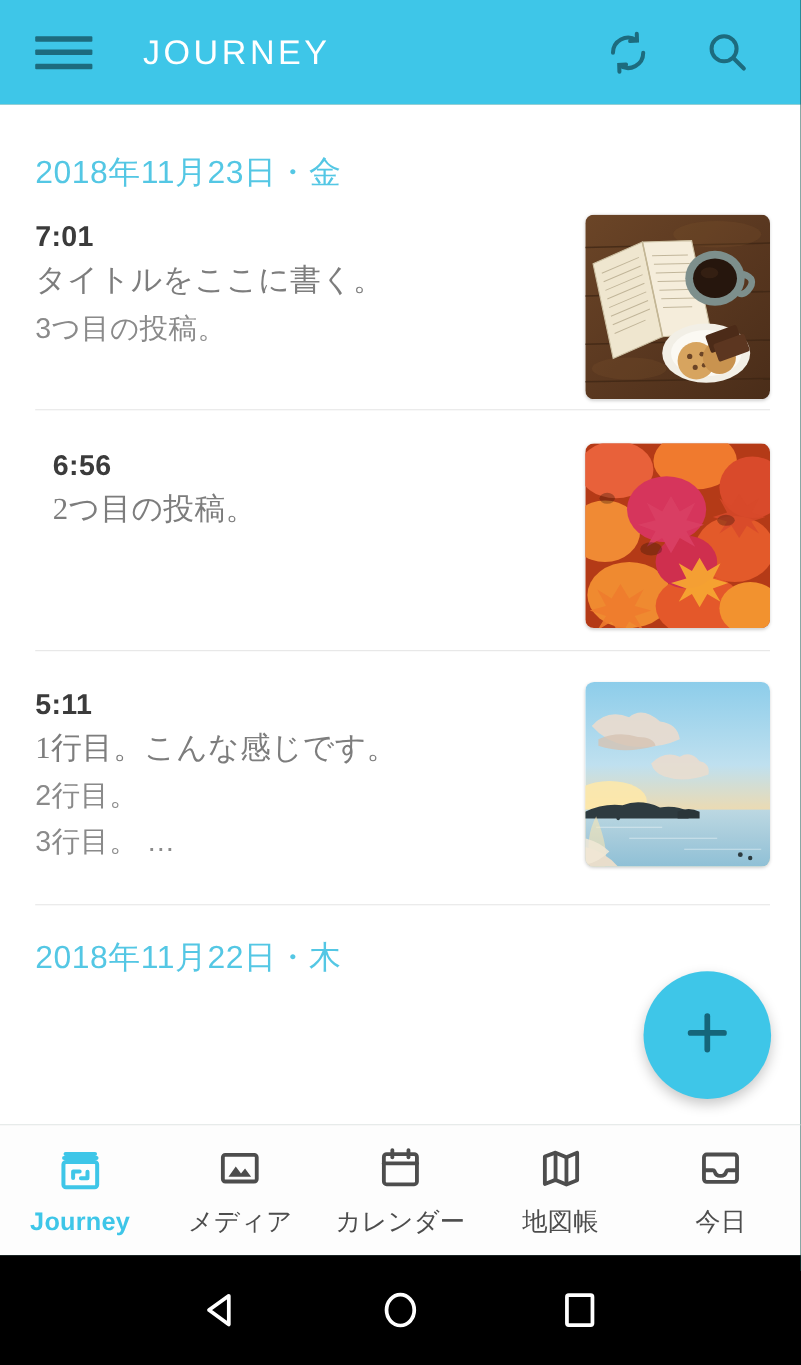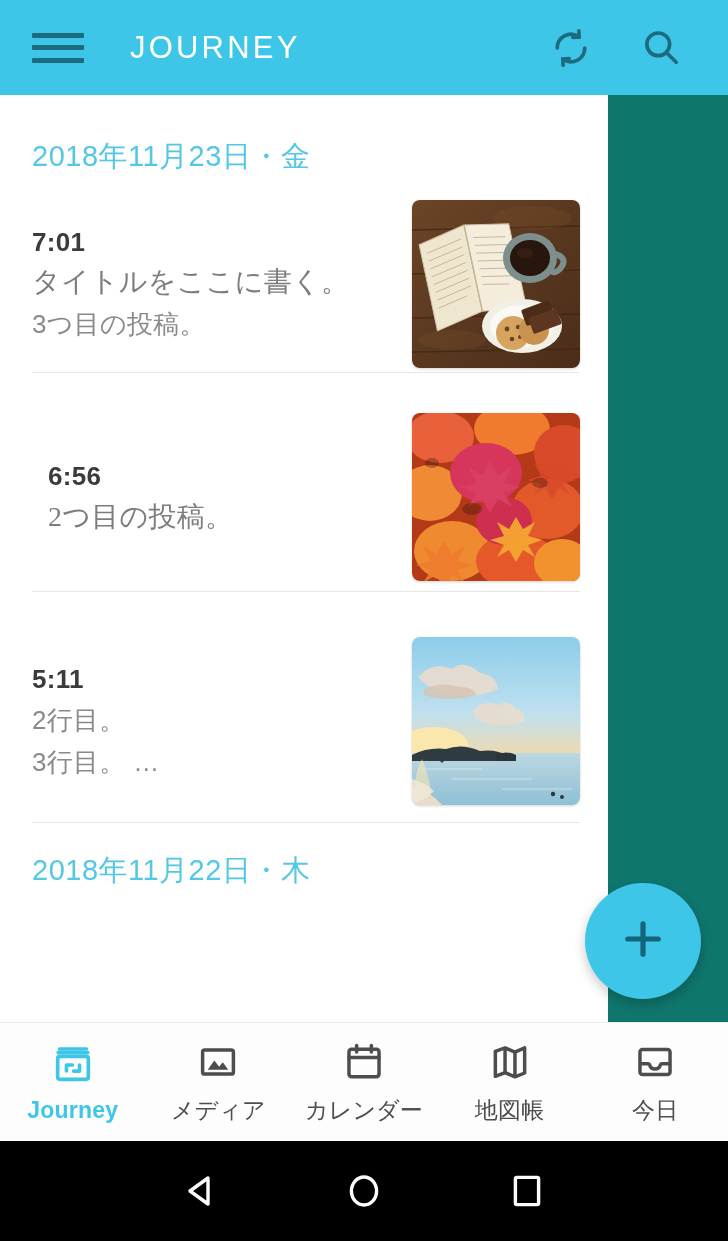--- a/index.html
+++ b/index.html
@@ -70,40 +70,40 @@
     justify-content: center;
     cursor: pointer;
   }
   .appbar-icon svg { display: block; }
 
   
   .list {
     position: absolute;
     top: 95px;
     left: 0;
-    width: 608px;
+    width: 728px;
     height: 927px;
     background: #ffffff;
     overflow: hidden;
   }
 
   .date-header {
     color: #54c7e4;
     font-size: 29px;
     font-weight: 500;
     padding: 0 0 0 32px;
     letter-spacing: 0.5px;
   }
   .date-header.first { padding-top: 42px; }
   .date-header.second { padding-top: 28px; }
 
   .entry {
     position: relative;
     display: flex;
-    align-items: center;
+    align-items: flex-start;
     padding: 0 28px 0 32px;
     min-height: 180px;
   }
   .entry-text {
     flex: 1 1 auto;
     padding-top: 8px;
     padding-right: 14px;
   }
   .entry-time {
     font-size: 26px;
@@ -365,20 +365,21 @@
           </g>
         </svg>
       </div>
     </div>
 
     <div class="divider"></div>
 
     <div class="entry" style="padding-top:22px;min-height:230px;gap:27px;">
       <div class="entry-text">
         <div class="entry-time">5:11</div>
+        <div class="entry-title">1行目。こんな感じです。</div>
         <div class="entry-line">2行目。</div>
         <div class="entry-line">3行目。 …</div>
       </div>
       <div class="thumb">
 
         <svg viewBox="0 0 168 168" preserveAspectRatio="none">
           <defs>
             <linearGradient id="sky" x1="0" y1="0" x2="0" y2="1">
               <stop offset="0%" stop-color="#8dcdea"></stop>
               <stop offset="45%" stop-color="#bfe0ef"></stop>

